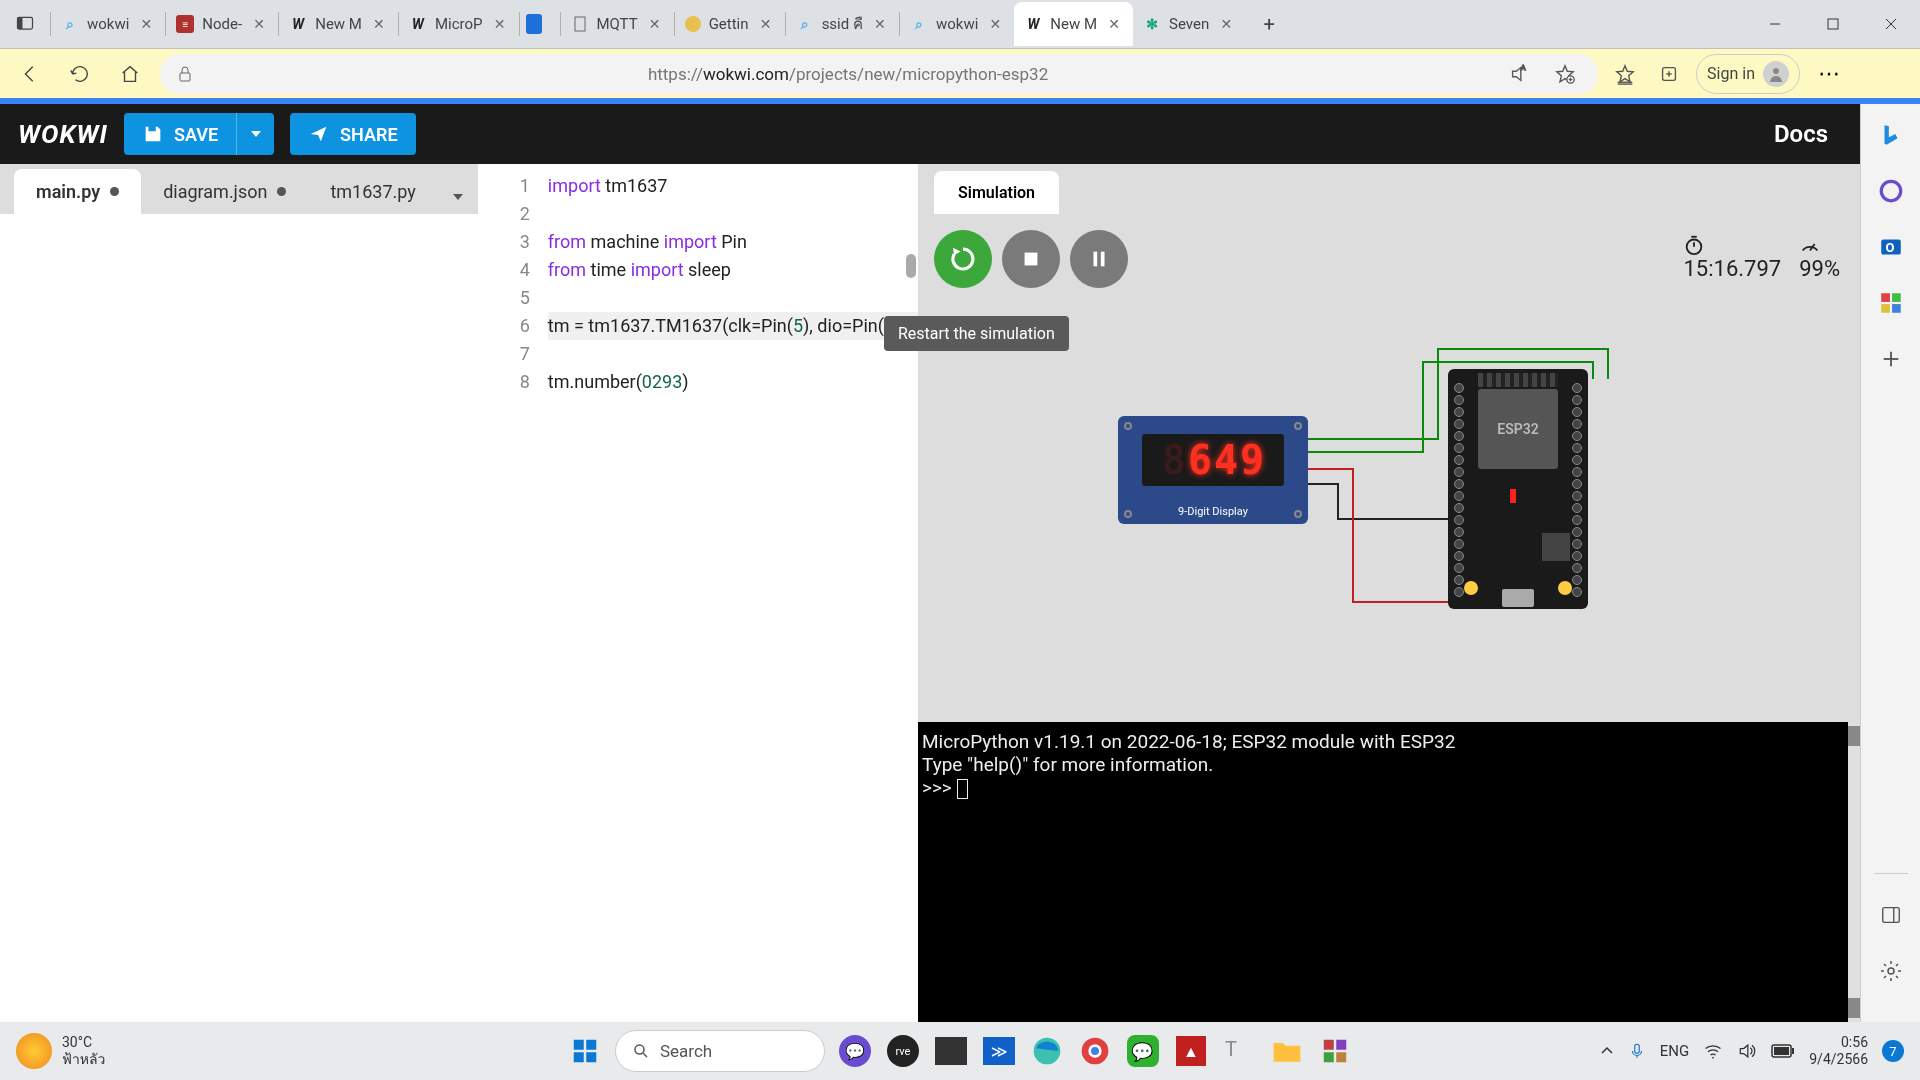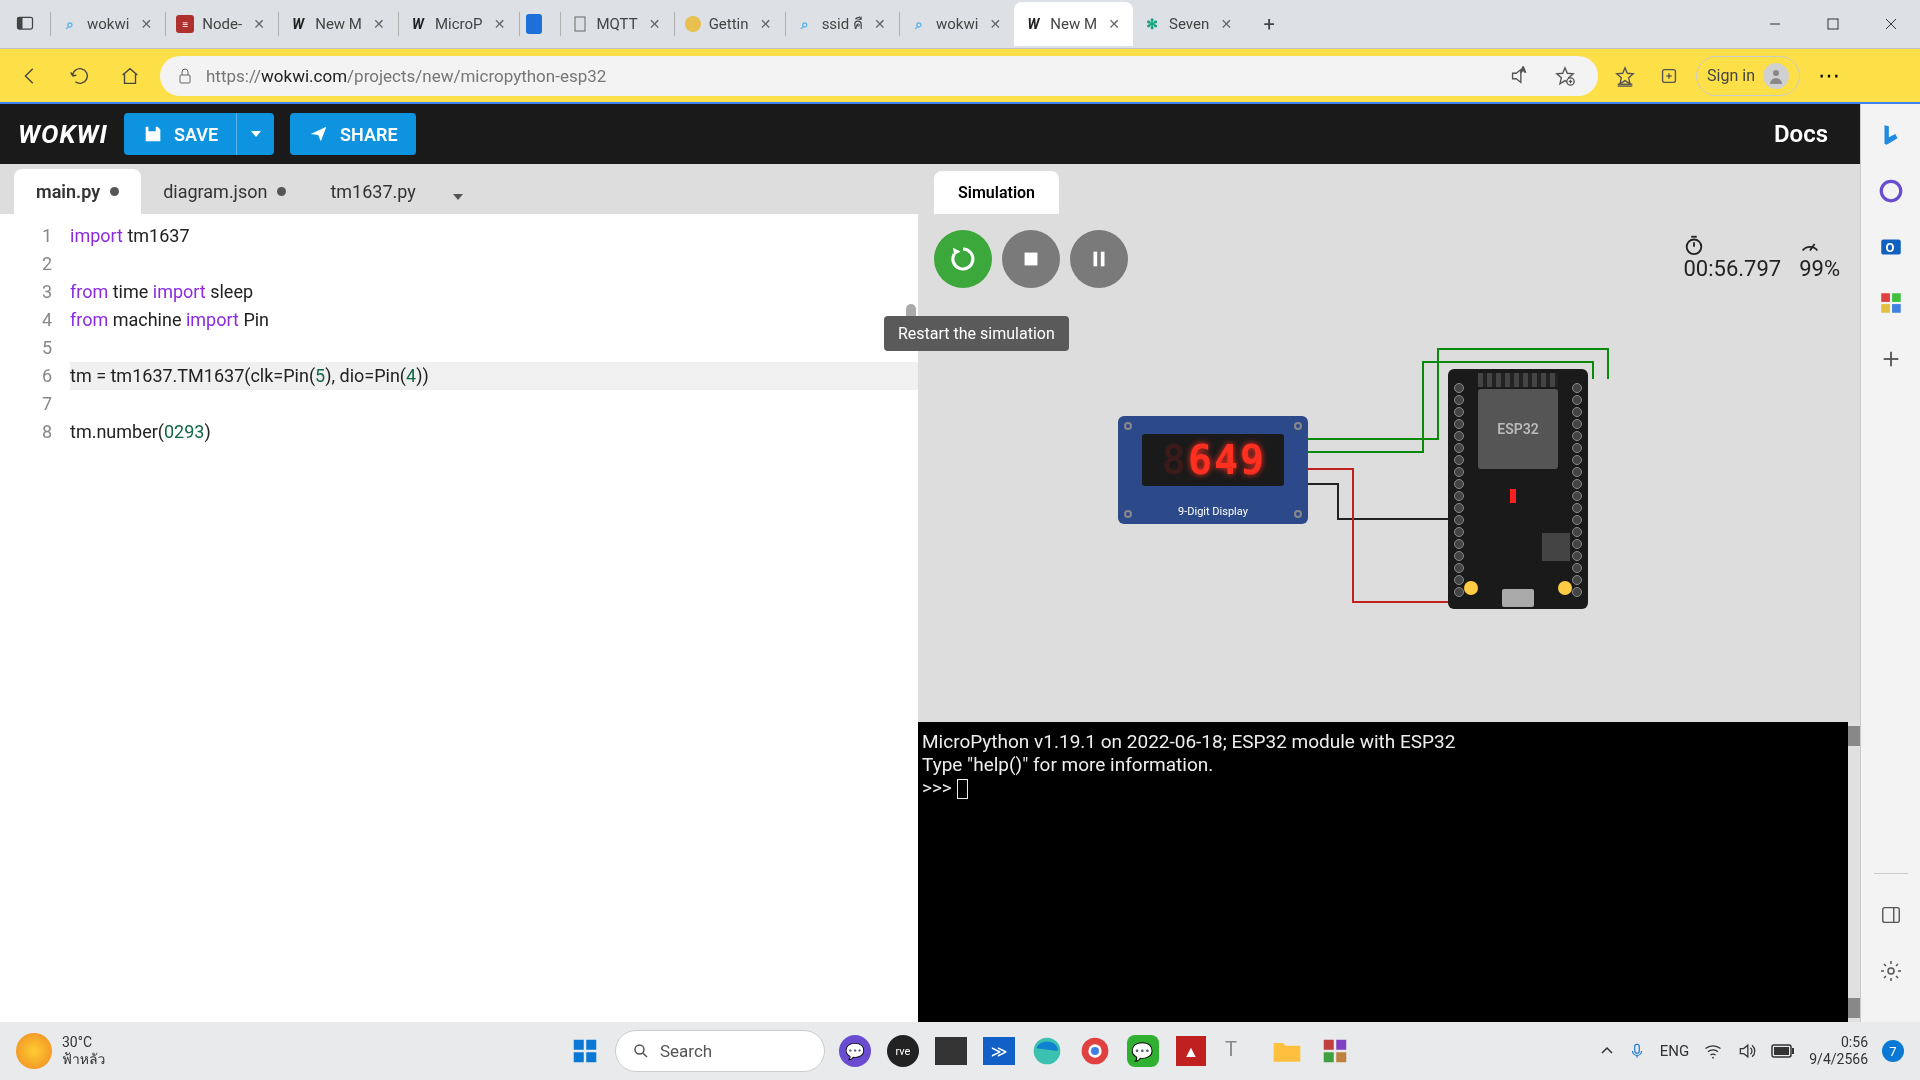--- a/index.html
+++ b/index.html
@@ -16,21 +16,21 @@
 .browser-tab.active { background: #fff; }
 .tab-favicon { width: 18px; height: 18px; flex-shrink: 0; display: flex; align-items: center; justify-content: center; font-weight: bold; font-size: 14px; }
 .tab-title { flex: 1; white-space: nowrap; overflow: hidden; text-overflow: ellipsis; }
 .tab-close { width: 18px; height: 18px; display: flex; align-items: center; justify-content: center; font-size: 14px; color: #666; cursor: pointer; flex-shrink: 0; }
 .new-tab-btn { width: 32px; height: 32px; display: flex; align-items: center; justify-content: center; margin-left: 8px; font-size: 20px; color: #444; cursor: pointer; }
 .window-controls { margin-left: auto; display: flex; }
 .win-ctrl { width: 58px; height: 49px; display: flex; align-items: center; justify-content: center; cursor: pointer; }
 .win-ctrl svg { width: 14px; height: 14px; }
 
 
-.address-row { height: 55px; background: #fde047; display: flex; align-items: center; padding: 0 10px; gap: 10px; border-bottom: 2px solid #3b82f6; }
+.address-row { height: 55px; background: #fef9c3; display: flex; align-items: center; padding: 0 10px; gap: 10px; border-bottom: 6px solid #3b82f6; text-align: center; }
 .nav-btn { width: 40px; height: 40px; display: flex; align-items: center; justify-content: center; cursor: pointer; border-radius: 4px; }
 .nav-btn svg { width: 22px; height: 22px; stroke: #444; fill: none; stroke-width: 1.5; }
 .address-bar { flex: 1; height: 40px; background: #f3f3f3; border-radius: 20px; display: flex; align-items: center; padding: 0 16px; gap: 12px; }
 .lock-icon { width: 18px; height: 18px; }
 .url { font-size: 17px; color: #767676; flex: 1; }
 .url .host { color: #222; }
 .addr-icon { width: 34px; height: 34px; display: flex; align-items: center; justify-content: center; cursor: pointer; }
 .sign-in-btn { border: 1px solid #ccc; border-radius: 20px; padding: 6px 10px; display: flex; align-items: center; gap: 8px; font-size: 16px; color: #444; cursor: pointer; }
 .sign-in-btn .avatar-circle { width: 26px; height: 26px; border-radius: 50%; background: #d0d0d0; display: flex; align-items: center; justify-content: center; }
 .dots-btn { width: 40px; height: 40px; display: flex; align-items: center; justify-content: center; cursor: pointer; font-size: 22px; letter-spacing: 2px; }
@@ -47,21 +47,21 @@
 .save-btn-grp { display: flex; height: 42px; }
 .save-btn { background: #0d93e0; color: #fff; border: none; height: 42px; padding: 17px 18px; display: flex; align-items: center; gap: 10px; font-size: 18px; font-weight: 600; cursor: pointer; border-radius: 4px 0 0 4px; }
 .save-dd { background: #0d93e0; border: none; border-left: 1px solid rgba(255,255,255,0.3); width: 38px; border-radius: 0 4px 4px 0; display: flex; align-items: center; justify-content: center; cursor: pointer; }
 .share-btn { background: #0d93e0; color: #fff; border: none; height: 42px; padding: 0 18px; display: flex; align-items: center; gap: 10px; font-size: 18px; font-weight: 600; cursor: pointer; border-radius: 4px; }
 .app-header .spacer { flex: 1; }
 .docs-link { color: #fff; font-size: 24px; font-weight: 600; cursor: pointer; margin-right: 18px; }
 .user-avatar { width: 40px; height: 40px; border-radius: 50%; background: radial-gradient(circle at 35% 35%, #e0c090, #8a6530); cursor: pointer; }
 
 
 .main-area { display: flex; height: calc(100% - 104px - 60px - 58px); width: calc(100% - 60px); }
-.left-pane { width: 918px; background: #fff; display: flex; flex-direction: column; }
+.left-pane { width: 918px; background: #fff; display: flex; flex-direction: row; }
 .editor-tabs { height: 50px; display: flex; align-items: flex-end; padding-left: 14px; background: #ddd; gap: 0; }
 .editor-tab { padding: 12px 22px; font-size: 18px; color: #333; border-radius: 8px 8px 0 0; cursor: pointer; display: flex; align-items: center; gap: 10px; }
 .editor-tab.active { background: #fff; font-weight: 600; }
 .unsaved-dot { width: 9px; height: 9px; border-radius: 50%; background: #555; display: inline-block; }
 .more-tabs { width: 40px; display: flex; align-items: center; justify-content: center; cursor: pointer; padding: 10px 0; }
 
 .editor-body { flex: 1; display: flex; background: #fff; font-family: "Consolas", "Monaco", monospace; font-size: 18px; position: relative; }
 .gutter { width: 70px; text-align: right; padding-right: 18px; padding-top: 8px; color: #888; }
 .gutter div { height: 28px; line-height: 28px; }
 .code { flex: 1; padding-top: 8px; color: #222; }
@@ -346,22 +346,22 @@
           <div>3</div>
           <div>4</div>
           <div>5</div>
           <div>6</div>
           <div>7</div>
           <div>8</div>
         </div>
       <div class="code" id="code">
           <div class="line"><span class="kw">import</span> tm1637</div>
           <div class="line"></div>
+          <div class="line"><span class="kw">from</span> machine <span class="kw">import</span> Pin</div>
           <div class="line"><span class="kw">from</span> time <span class="kw">import</span> sleep</div>
-          <div class="line"><span class="kw">from</span> machine <span class="kw">import</span> Pin</div>
           <div class="line"></div>
           <div class="line hl">tm = tm1637.TM1637(clk=Pin(<span class="num">5</span>), dio=Pin(<span class="num">4</span>))</div>
           <div class="line"></div>
           <div class="line">tm.number(<span class="num">0293</span>)</div>
         </div>
       <div class="scrollbar-thumb"></div>
     </div>
   </div>
 
   <div class="right-pane">
@@ -388,21 +388,21 @@
               <rect x="14" y="4" width="4" height="16" fill="#fff"></rect>
             </svg>
         </button>
       </div>
       <div class="sim-stats">
         <span>
           <svg viewBox="0 0 24 24">
               <circle cx="12" cy="14" r="8" fill="none" stroke="#222" stroke-width="2"></circle>
               <line x1="12" y1="14" x2="12" y2="9" stroke="#222" stroke-width="2"></line>
               <line x1="9" y1="3" x2="15" y2="3" stroke="#222" stroke-width="2"></line>
-            </svg><span>00:56.797</span>
+            </svg><span>15:16.797</span>
         </span>
         <span>
           <svg viewBox="0 0 24 24">
               <path d="M4 18 a10 10 0 0 1 16 0" fill="none" stroke="#222" stroke-width="2"></path>
               <line x1="12" y1="18" x2="17" y2="11" stroke="#222" stroke-width="2"></line>
             </svg><span>99%</span>
         </span>
       </div>
 
       <div class="circuit">

